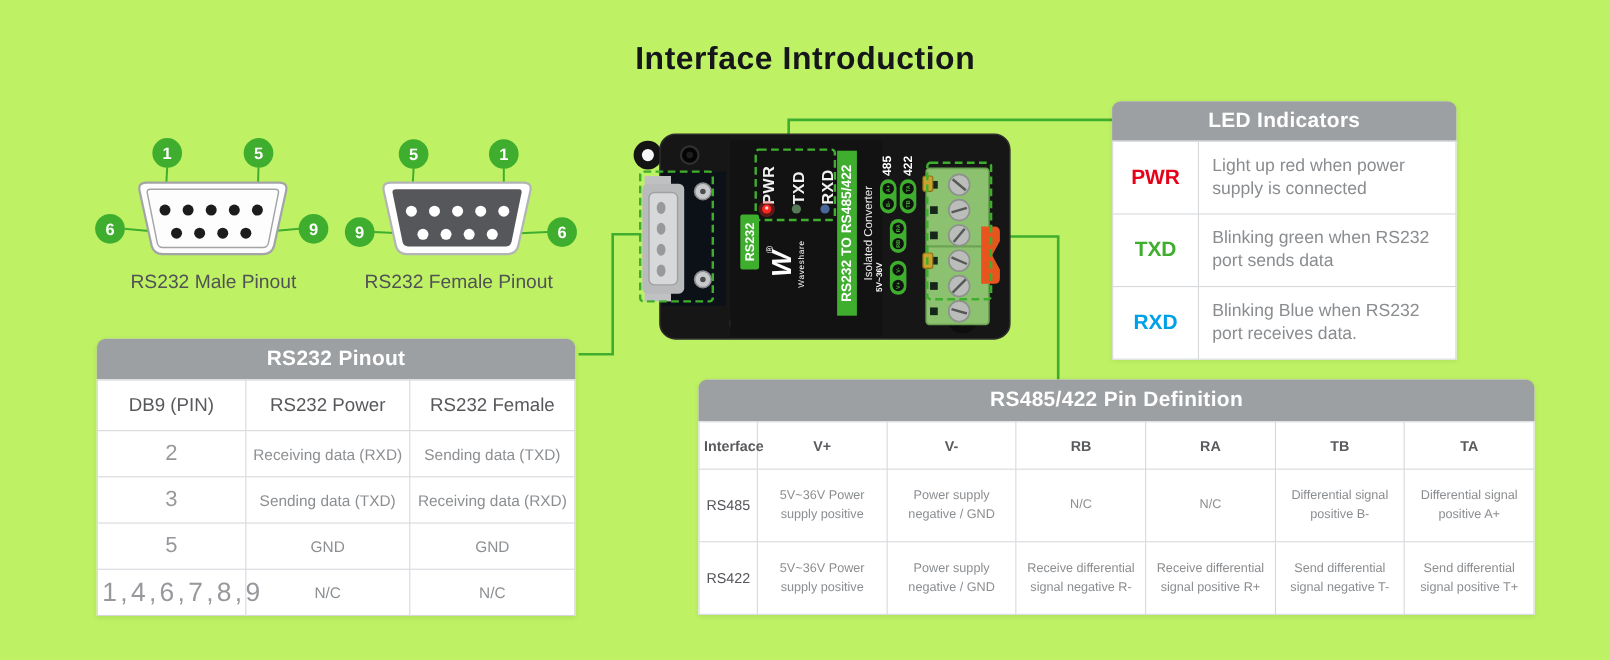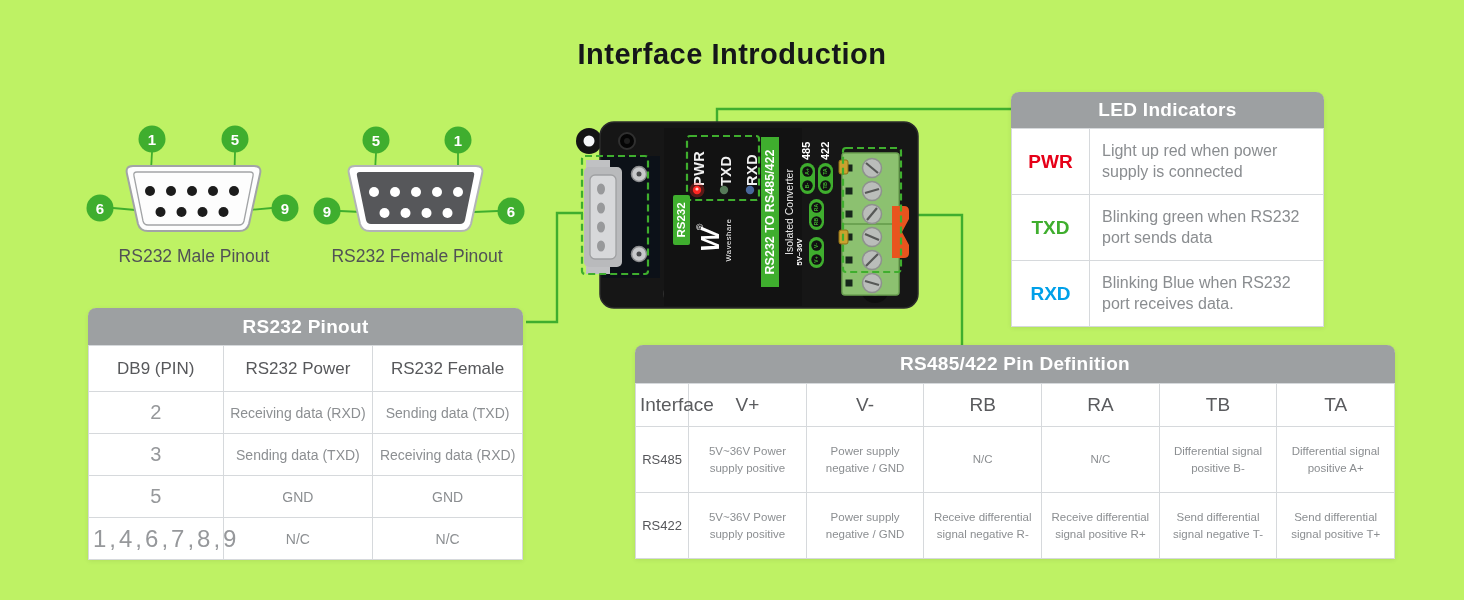--- a/index.html
+++ b/index.html
@@ -19,21 +19,21 @@
   .rs232 td.colhead{font-size:17px;color:#57585b;font-weight:500;height:41px;}
   .rs232 td.pin{font-size:20px;color:#96989b;font-weight:400;}
   .rs232 td.val{font-size:14px;color:#8c8f92;}
   .rs232 tr{height:42px;}
   .rs232 td.pins-many{font-size:24px;letter-spacing:3px;}
   
   .led tr{height:66px;}
   .led td.lname{font-size:19px;font-weight:600;width:69px;}
   .led td.ldesc{font-size:16px;color:#8a8d90;text-align:left;padding:4px 12px;line-height:1.28;}
   
-  .rs485 td.colhead{font-size:19px;color:#5a5b5e;height:38px;font-weight:400;}
+  .rs485 td.colhead{font-size:13px;color:#5a5b5e;height:38px;font-weight:700;}
   .rs485 td.iface{font-size:13px;color:#55565a;font-weight:400;}
   .rs485 td.val{font-size:11.5px;color:#8b8e91;line-height:1.4;}
   .rs485 tr.datarow{height:66px;}
 </style>
 </head>
 <body>
 
 <div id="stage">
 
   <div class="title">Interface Introduction</div>

